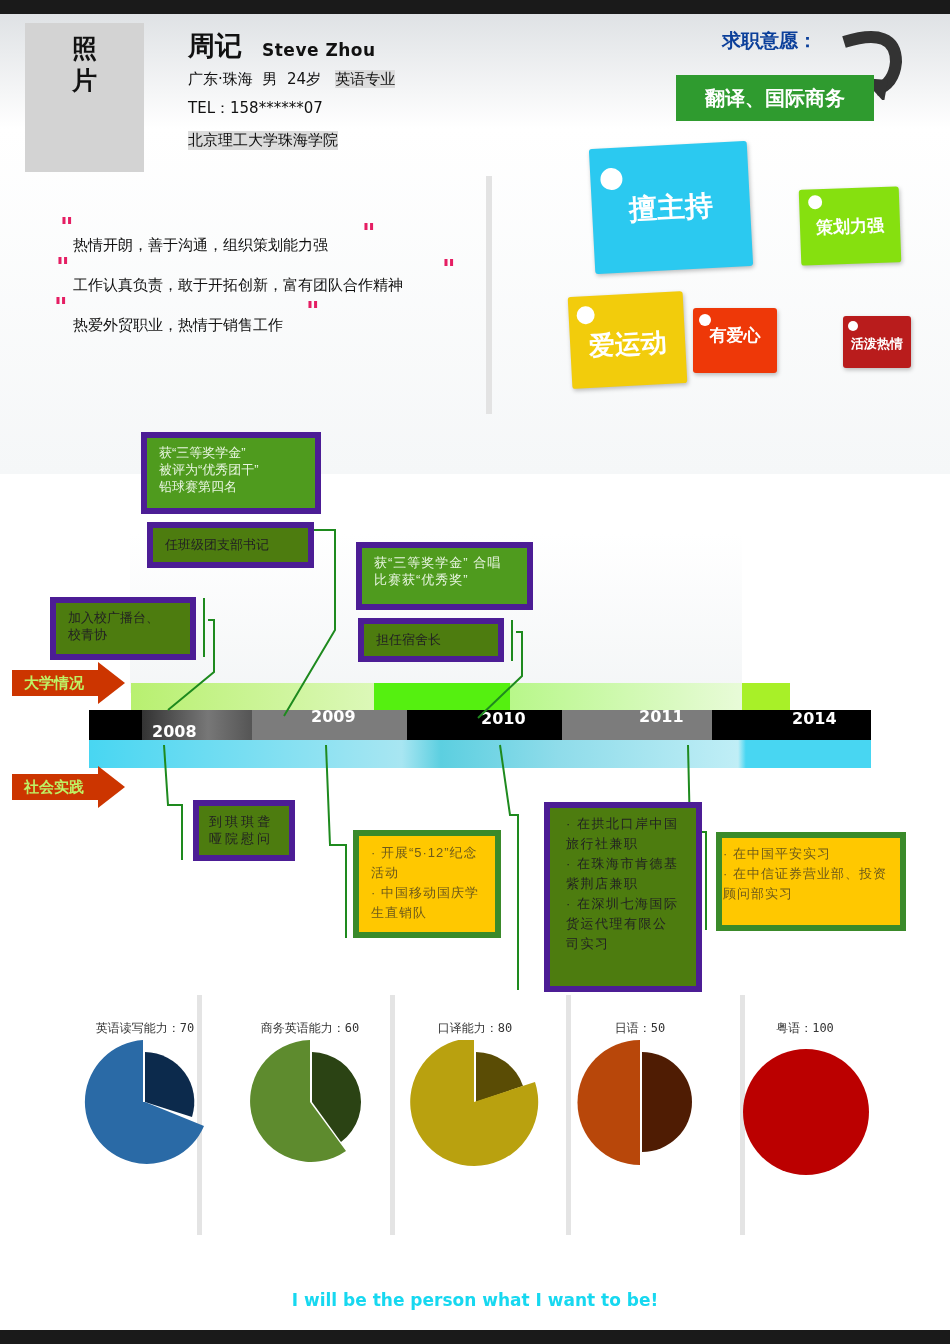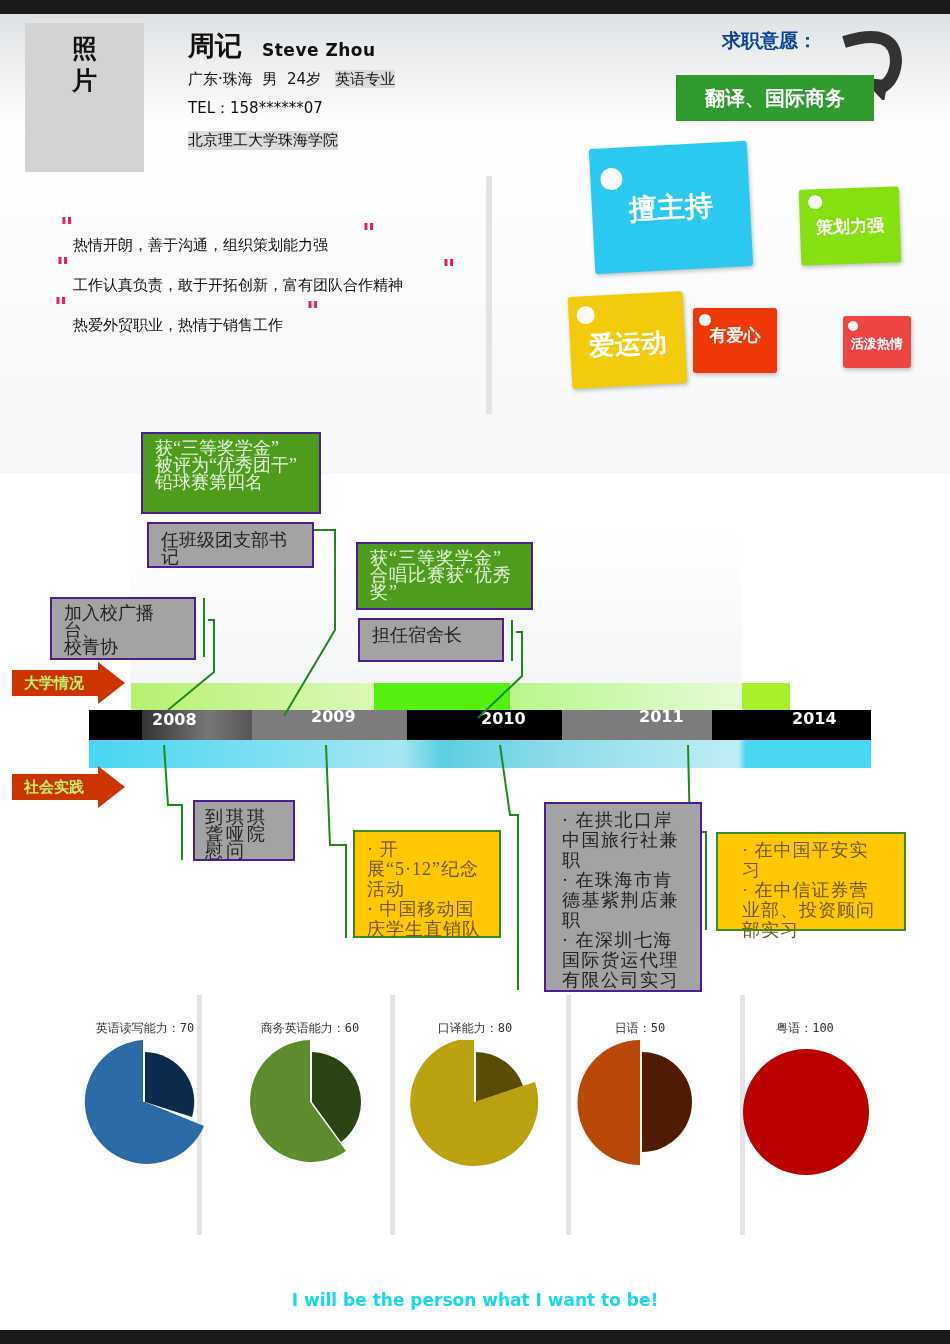--- a/index.html
+++ b/index.html
@@ -14,23 +14,23 @@
 .ename{left:262px;top:40px;font-size:17px;font-weight:bold;letter-spacing:0.5px}
 .info{left:188px;font-size:15px;color:#111}
 .hl{background:#dcdcdc}
 .intent-label{left:722px;top:28px;font-size:19px;font-weight:bold;color:#0b3f9a}
 .intent-box{left:676px;top:75px;width:198px;height:46px;background:#2f9b2f;color:#fff;font-weight:bold;font-size:20px;line-height:46px;text-align:center}
 .quote{font-size:15px;color:#111}
 .qmark{color:#e51e63;font-size:26px;font-weight:bold;font-style:italic;font-family:"DejaVu Serif",serif}
 .divider{left:486px;top:176px;width:6px;height:238px;background:#e3e3e3}
 .tag{color:#fff;font-weight:bold;text-align:center;border-radius:3px;box-shadow:1px 2px 4px rgba(0,0,0,.25)}
 .tag .hole{position:absolute;background:#fff;border-radius:50%}
-.ach{border:2px solid #4c1d95;font-family:Liberation Serif, serif;font-size:18px;line-height:17px}
+.ach{border:6px solid #4c1d95;font-family:Liberation Sans, sans-serif;font-size:13px;line-height:17px}
 .ach.green{background:#4f9b1e;color:#e8f5e0}
-.ach.white{background:#a3a3a3;color:#222}
+.ach.white{background:#4d7c0f;color:#222}
 .ach.yellow{background:#ffc800;color:#6e5a1a;border-color:#3a8a2a}
 .arrowlbl{width:115px;height:42px}
 .arrowlbl .body{position:absolute;left:0;top:8px;width:86px;height:26px;background:#cc3500;color:#bef264;font-size:15px;font-weight:bold;line-height:26px;padding-left:12px}
 .arrowlbl .head{position:absolute;left:86px;top:0;width:0;height:0;border-top:21px solid transparent;border-bottom:21px solid transparent;border-left:27px solid #cc3500}
 .year{color:#fff;font-weight:bold;font-size:16px}
 .pie-label{font-family:"DejaVu Sans Mono",monospace;font-size:12px;color:#333;text-align:center}
 .pie-sep{width:5px;background:#e4e4e4}
 .motto{left:0;top:1290px;width:950px;text-align:center;color:#17d8f0;font-weight:bold;font-size:17px}
 </style>
 </head>
@@ -90,36 +90,36 @@
   <span>策划力强</span>
 </div>
 <div class="abs tag" style="left:570px;top:294px;width:115px;height:92px;background:#f2cc0c;transform:rotate(-3deg);font-size:26px;line-height:100px">
   <span class="hole" style="left:8px;top:10px;width:18px;height:18px"></span>
   <span>爱运动</span>
 </div>
 <div class="abs tag" style="left:693px;top:308px;width:84px;height:65px;background:#ee3808;font-size:17px;line-height:54px">
   <span class="hole" style="left:6px;top:6px;width:12px;height:12px"></span>
   <span>有爱心</span>
 </div>
-<div class="abs tag" style="left:843px;top:316px;width:68px;height:52px;background:#ef4444;font-size:13px;line-height:56px">
+<div class="abs tag" style="left:843px;top:316px;width:68px;height:52px;background:#b91c1c;font-size:13px;line-height:56px">
   <span class="hole" style="left:5px;top:5px;width:10px;height:10px"></span>
   <span>活泼热情</span>
 </div>
 
 <div class="abs" style="left:130px;top:533px;width:612px;height:160px;background:linear-gradient(#fff,#f4f6f7)"></div>
 <div class="abs" style="left:131px;top:683px;width:243px;height:27px;background:linear-gradient(90deg,#b8f070,#dcf8b8)"></div>
 <div class="abs" style="left:374px;top:683px;width:136px;height:27px;background:#55f010"></div>
 <div class="abs" style="left:510px;top:683px;width:232px;height:27px;background:linear-gradient(90deg,#b8f78a,#e8fbd8)"></div>
 <div class="abs" style="left:742px;top:683px;width:48px;height:27px;background:#a8f028"></div>
 
 <div class="abs" style="left:89px;top:710px;width:782px;height:30px;background:#000">
   <div class="abs" style="left:53px;top:0;width:110px;height:30px;background:linear-gradient(90deg,#333,#777 60%,#555)"></div>
   <div class="abs" style="left:163px;top:0;width:155px;height:30px;background:#7c7c7c"></div>
   <div class="abs" style="left:473px;top:0;width:150px;height:30px;background:#7c7c7c"></div>
-  <span class="abs year" style="left:63px;top:0">2008</span>
+  <span class="abs year" style="left:63px;top:12px">2008</span>
   <span class="abs year" style="left:222px;top:-3px">2009</span>
   <span class="abs year" style="left:392px;top:-1px">2010</span>
   <span class="abs year" style="left:550px;top:-3px">2011</span>
   <span class="abs year" style="left:703px;top:-1px">2014</span>
 </div>
 <div class="abs" style="left:89px;top:740px;width:782px;height:28px;background:linear-gradient(90deg,#48d6f2,#a8e6f2 40%,#5ccfe0 45%,#8fdcea 60%,#c0eef6 83%,#48d6f2 84%)"></div>
 
 <div class="abs arrowlbl" style="left:12px;top:662px">
   <div class="body">大学情况</div>
   <div class="head"></div>
@@ -152,21 +152,21 @@
 <div class="abs ach green" style="left:356px;top:542px;width:177px;height:68px;padding:6px 12px;letter-spacing:1px">获“三等奖学金”
 合唱比赛获“优秀奖”</div>
 <div class="abs ach white" style="left:358px;top:618px;width:146px;height:44px;padding:7px 12px">担任宿舍长</div>
 
 <div class="abs ach white" style="left:193px;top:800px;width:102px;height:61px;padding:7px 10px;letter-spacing:3px">到琪琪聋哑院慰问</div>
 <div class="abs ach yellow" style="left:353px;top:830px;width:148px;height:108px;padding:7px 12px;line-height:20px;white-space:pre-line;letter-spacing:1px">· 开展“5·12”纪念活动
 · 中国移动国庆学生直销队</div>
 <div class="abs ach white" style="left:544px;top:802px;width:158px;height:190px;padding:6px 16px;line-height:20px;white-space:pre-line;letter-spacing:1.5px">· 在拱北口岸中国旅行社兼职
 · 在珠海市肯德基紫荆店兼职
 · 在深圳七海国际货运代理有限公司实习</div>
-<div class="abs ach yellow" style="left:716px;top:832px;width:190px;height:99px;padding:6px 24px;line-height:20px;white-space:pre-line;letter-spacing:1px">· 在中国平安实习
+<div class="abs ach yellow" style="left:716px;top:832px;width:190px;height:99px;padding:6px 1px;line-height:20px;white-space:pre-line;letter-spacing:1px">· 在中国平安实习
 · 在中信证券营业部、投资顾问部实习</div>
 
 <div class="abs pie-sep" style="left:197px;top:995px;height:240px"></div>
 <div class="abs pie-sep" style="left:390px;top:995px;height:240px"></div>
 <div class="abs pie-sep" style="left:566px;top:995px;height:240px"></div>
 <div class="abs pie-sep" style="left:740px;top:995px;height:240px"></div>
 
 <div class="abs pie-label" style="left:70px;top:1020px;width:150px">英语读写能力：70</div>
 <div class="abs pie-label" style="left:235px;top:1020px;width:150px">商务英语能力：60</div>
 <div class="abs pie-label" style="left:400px;top:1020px;width:150px">口译能力：80</div>

